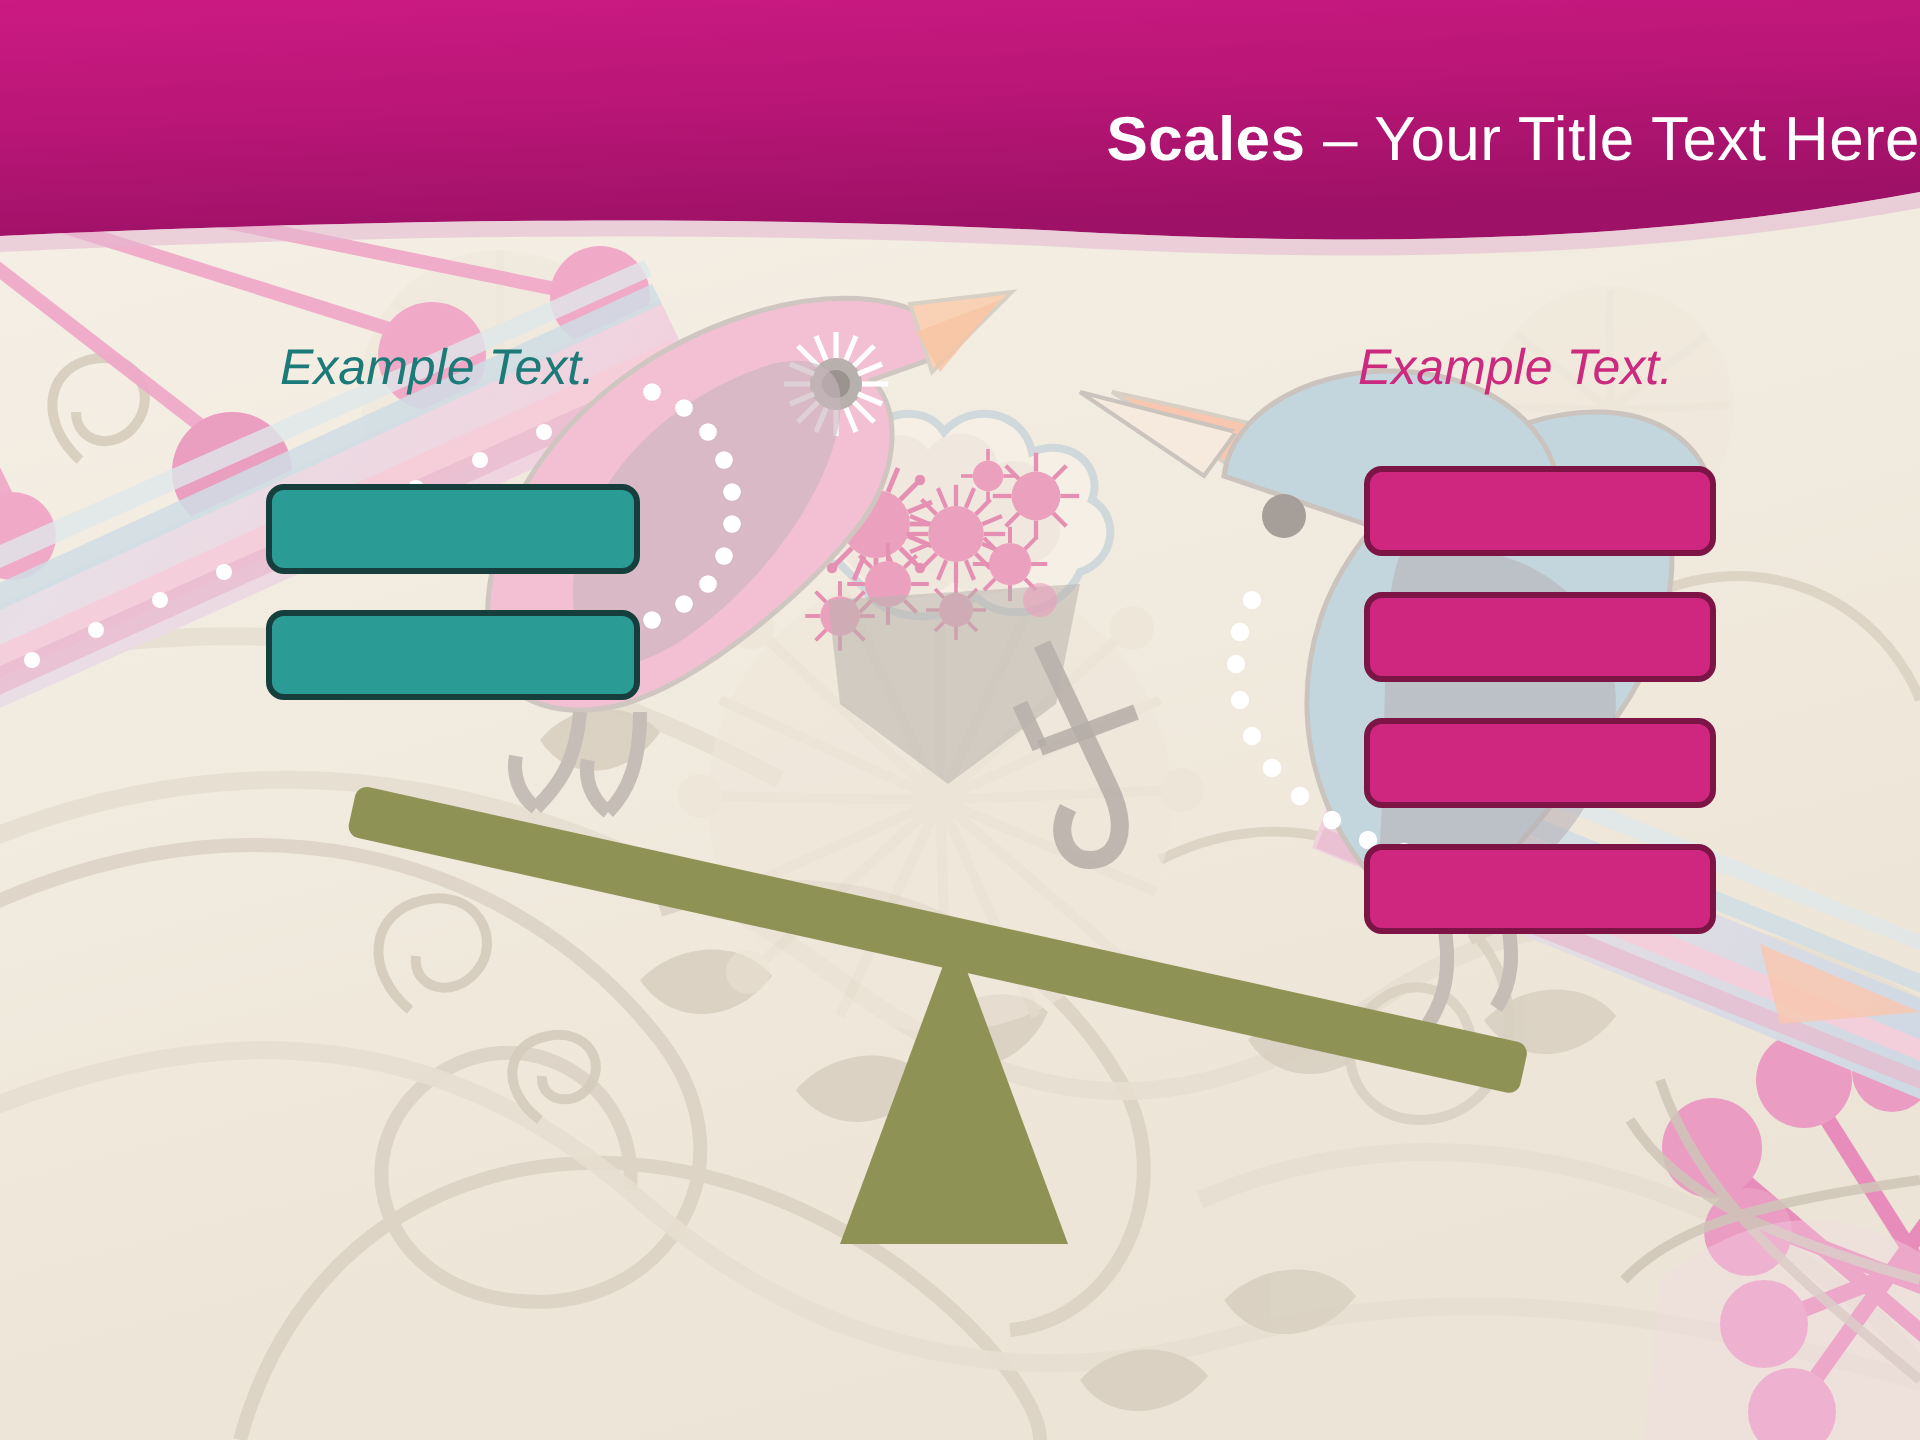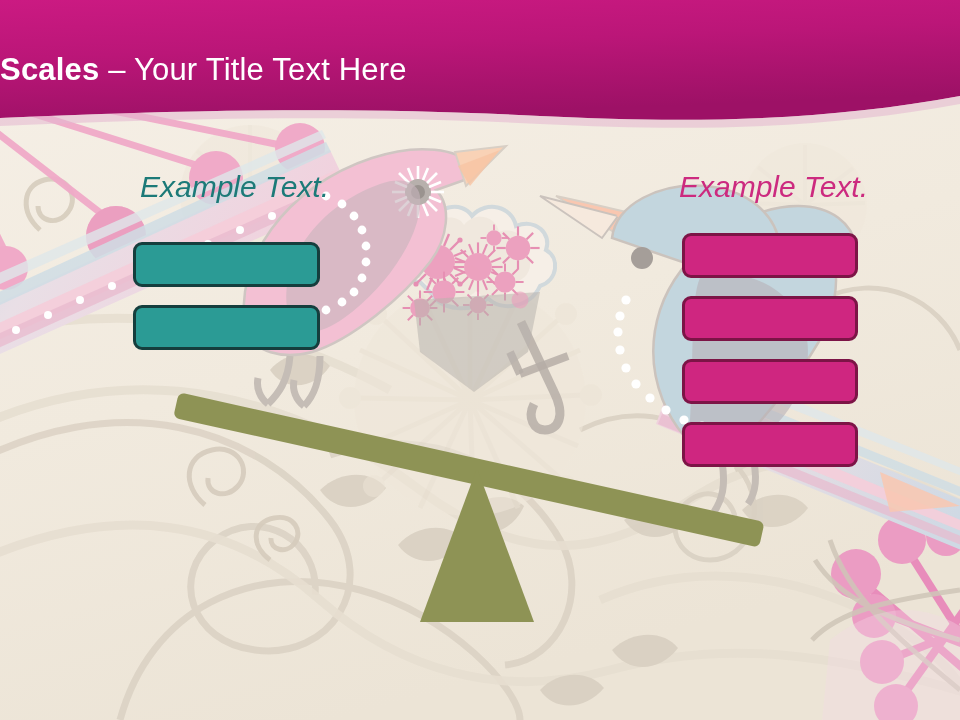--- a/index.html
+++ b/index.html
@@ -29,35 +29,35 @@
   .header-band {
     position: absolute;
     left: 0; top: 0;
     width: 960px;
     height: 135px;
   }
   .title {
     position: absolute;
     left: 0; top: 50px;
     width: 960px;
-    text-align: left;
+    text-align: right;
     color: #ffffff;
     font-size: 31px;
     letter-spacing: .2px;
     line-height: 40px;
     white-space: nowrap;
   }
   .title .strong { font-weight: bold; }
   .title .rest   { font-weight: normal; }
 
   
   .label {
     position: absolute;
     font-style: italic;
-    font-size: 30px;
+    font-size: 25px;
     white-space: nowrap;
   }
   #label-left  { left: 140px; top: 170px; color: #1c7a78; }
   #label-right { left: 679px; top: 170px; color: #cc2a7f; }
 
   
   .bar {
     position: absolute;
     border-radius: 9px;
     box-sizing: border-box;

